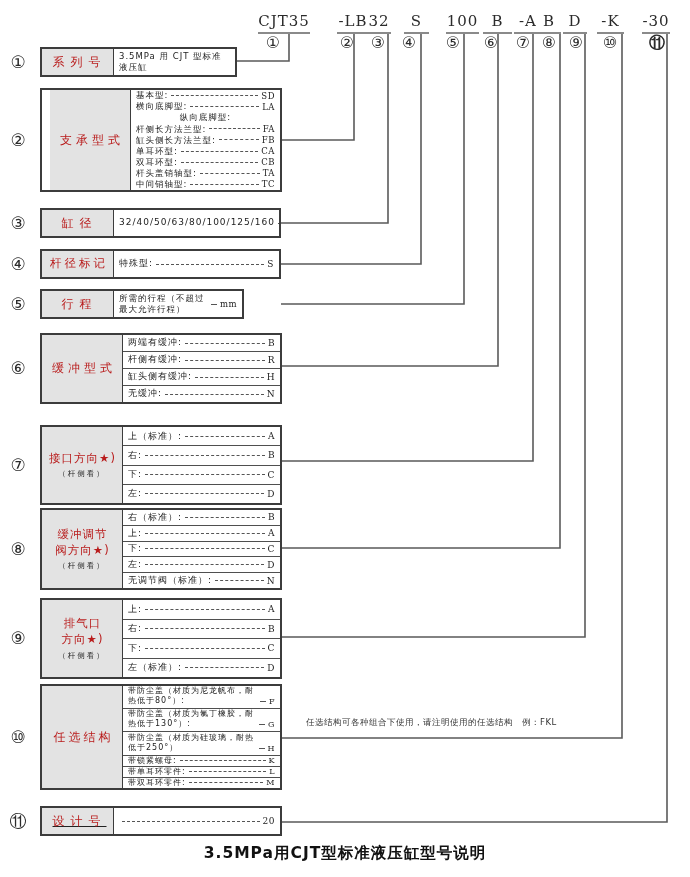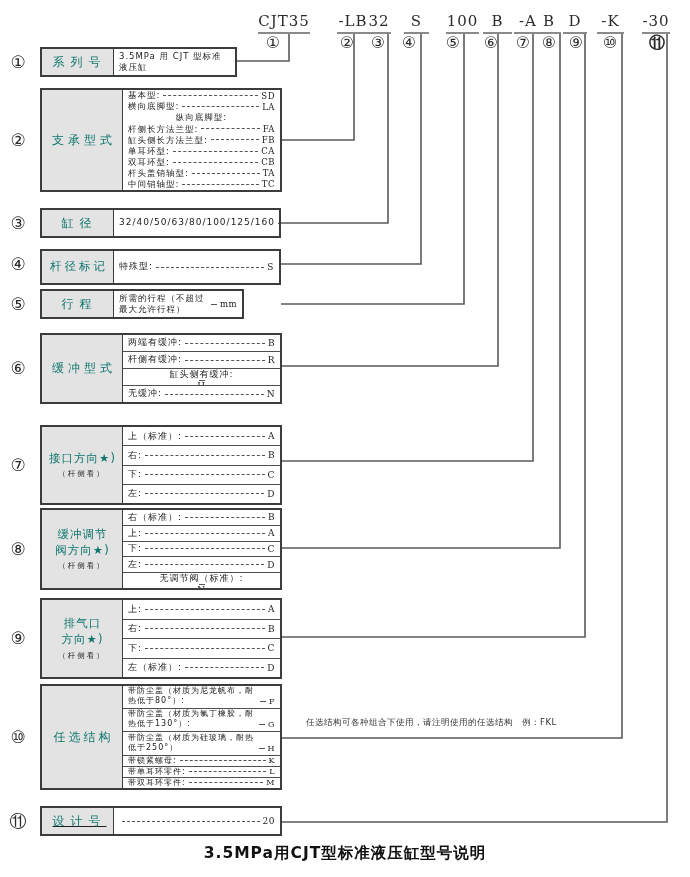--- a/index.html
+++ b/index.html
@@ -35,21 +35,21 @@
   
   .box{
     position:absolute;background:#fff;border:2px solid var(--border);
     box-sizing:border-box;display:flex;
   }
   .label{
     background:var(--label-bg);border-right:1.5px solid var(--border);
     box-sizing:border-box;display:flex;flex-direction:column;
     justify-content:center;align-items:center;flex:0 0 auto;
   }
-  .lt{white-space:pre-line;text-align:center;line-height:1.35;color:#0f766e;}
+  .lt{white-space:pre-line;text-align:center;line-height:1.35;color:#b91c1c;}
   .sub{font-size:7.5px;letter-spacing:2px;margin-top:3px;color:#2b2b2b;}
   .items{flex:1;display:flex;flex-direction:column;min-width:0;}
   .cell{
     flex:1;display:flex;align-items:center;padding:0 5px;
     box-sizing:border-box;min-width:0;overflow:hidden;
   }
   .items:not(.nodiv) .cell + .cell{border-top:1px solid #4f4f4f;}
   .cell .t{letter-spacing:1px;white-space:normal;line-height:1.25;}
   .cell .leader{
     flex:1;height:0;border-bottom:1px dashed var(--leader);
@@ -124,21 +124,21 @@
         <div class="lt" style="font-size: 12px; letter-spacing: 6px; padding-left: 4px;">系列号</div>
       </div>
       <div class="items">
         <div class="cell" style="font-size: 8.5px;">
           <span class="t">3.5MPa 用 CJT 型标准液压缸</span>
         </div>
       </div>
     </div>
     <div class="rownum" style="top: 88px; height: 104px; line-height: 104px;">②</div>
     <div class="box" style="left: 40px; top: 88px; width: 242px; height: 104px;">
-      <div class="label" style="width: 81px;">
+      <div class="label" style="width: 81px; margin-left: 8px;">
         <div class="lt" style="font-size: 12px; letter-spacing: 4px; padding-left: 4px;">支承型式</div>
       </div>
       <div class="items nodiv">
         <div class="cell" style="font-size: 8.5px;">
           <span class="t">基本型:</span>
           <span class="leader"></span>
           <span class="c" style="font-size: 8.5px;">SD</span>
         </div>
         <div class="cell" style="font-size: 8.5px;">
           <span class="t">横向底脚型:</span>
@@ -188,21 +188,21 @@
         <div class="lt" style="font-size: 12px; letter-spacing: 6px; padding-left: 4px;">缸径</div>
       </div>
       <div class="items">
         <div class="cell" style="font-size: 9px;">
           <span class="t">32/40/50/63/80/100/125/160</span>
           <span class="leader"></span>
         </div>
       </div>
     </div>
     <div class="rownum" style="top: 249px; height: 30px; line-height: 30px;">④</div>
-    <div class="box" style="left: 40px; top: 249px; width: 241px; height: 36px;">
+    <div class="box" style="left: 40px; top: 249px; width: 241px; height: 30px;">
       <div class="label" style="width: 72px;">
         <div class="lt" style="font-size: 11.5px; letter-spacing: 3px; padding-left: 3px;">杆径标记</div>
       </div>
       <div class="items">
         <div class="cell" style="font-size: 9px;">
           <span class="t">特殊型:</span>
           <span class="leader"></span>
           <span class="c" style="font-size: 9px;">S</span>
         </div>
       </div>
@@ -229,21 +229,21 @@
         <div class="cell" style="font-size: 9px;">
           <span class="t">两端有缓冲:</span>
           <span class="leader"></span>
           <span class="c" style="font-size: 9px;">B</span>
         </div>
         <div class="cell" style="font-size: 9px;">
           <span class="t">杆侧有缓冲:</span>
           <span class="leader"></span>
           <span class="c" style="font-size: 9px;">R</span>
         </div>
-        <div class="cell" style="font-size: 9px; flex-direction: column;">
+        <div class="cell" style="font-size: 9px;">
           <span class="t">缸头侧有缓冲:</span>
           <span class="leader"></span>
           <span class="c" style="font-size: 9px;">H</span>
         </div>
         <div class="cell" style="font-size: 9px;">
           <span class="t">无缓冲:</span>
           <span class="leader"></span>
           <span class="c" style="font-size: 9px;">N</span>
         </div>
       </div>
@@ -298,21 +298,21 @@
         <div class="cell" style="font-size: 9px;">
           <span class="t">下:</span>
           <span class="leader"></span>
           <span class="c" style="font-size: 9px;">C</span>
         </div>
         <div class="cell" style="font-size: 9px;">
           <span class="t">左:</span>
           <span class="leader"></span>
           <span class="c" style="font-size: 9px;">D</span>
         </div>
-        <div class="cell" style="font-size: 9px; flex-direction: column;">
+        <div class="cell" style="font-size: 9px;">
           <span class="t">无调节阀（标准）:</span>
           <span class="leader"></span>
           <span class="c" style="font-size: 9px;">N</span>
         </div>
       </div>
     </div>
     <div class="rownum" style="top: 598px; height: 81px; line-height: 81px;">⑨</div>
     <div class="box" style="left: 40px; top: 598px; width: 242px; height: 81px;">
       <div class="label" style="width: 81px;">
         <div class="lt" style="font-size: 11.5px; letter-spacing: 1px; padding-left: 1px;">排气口

